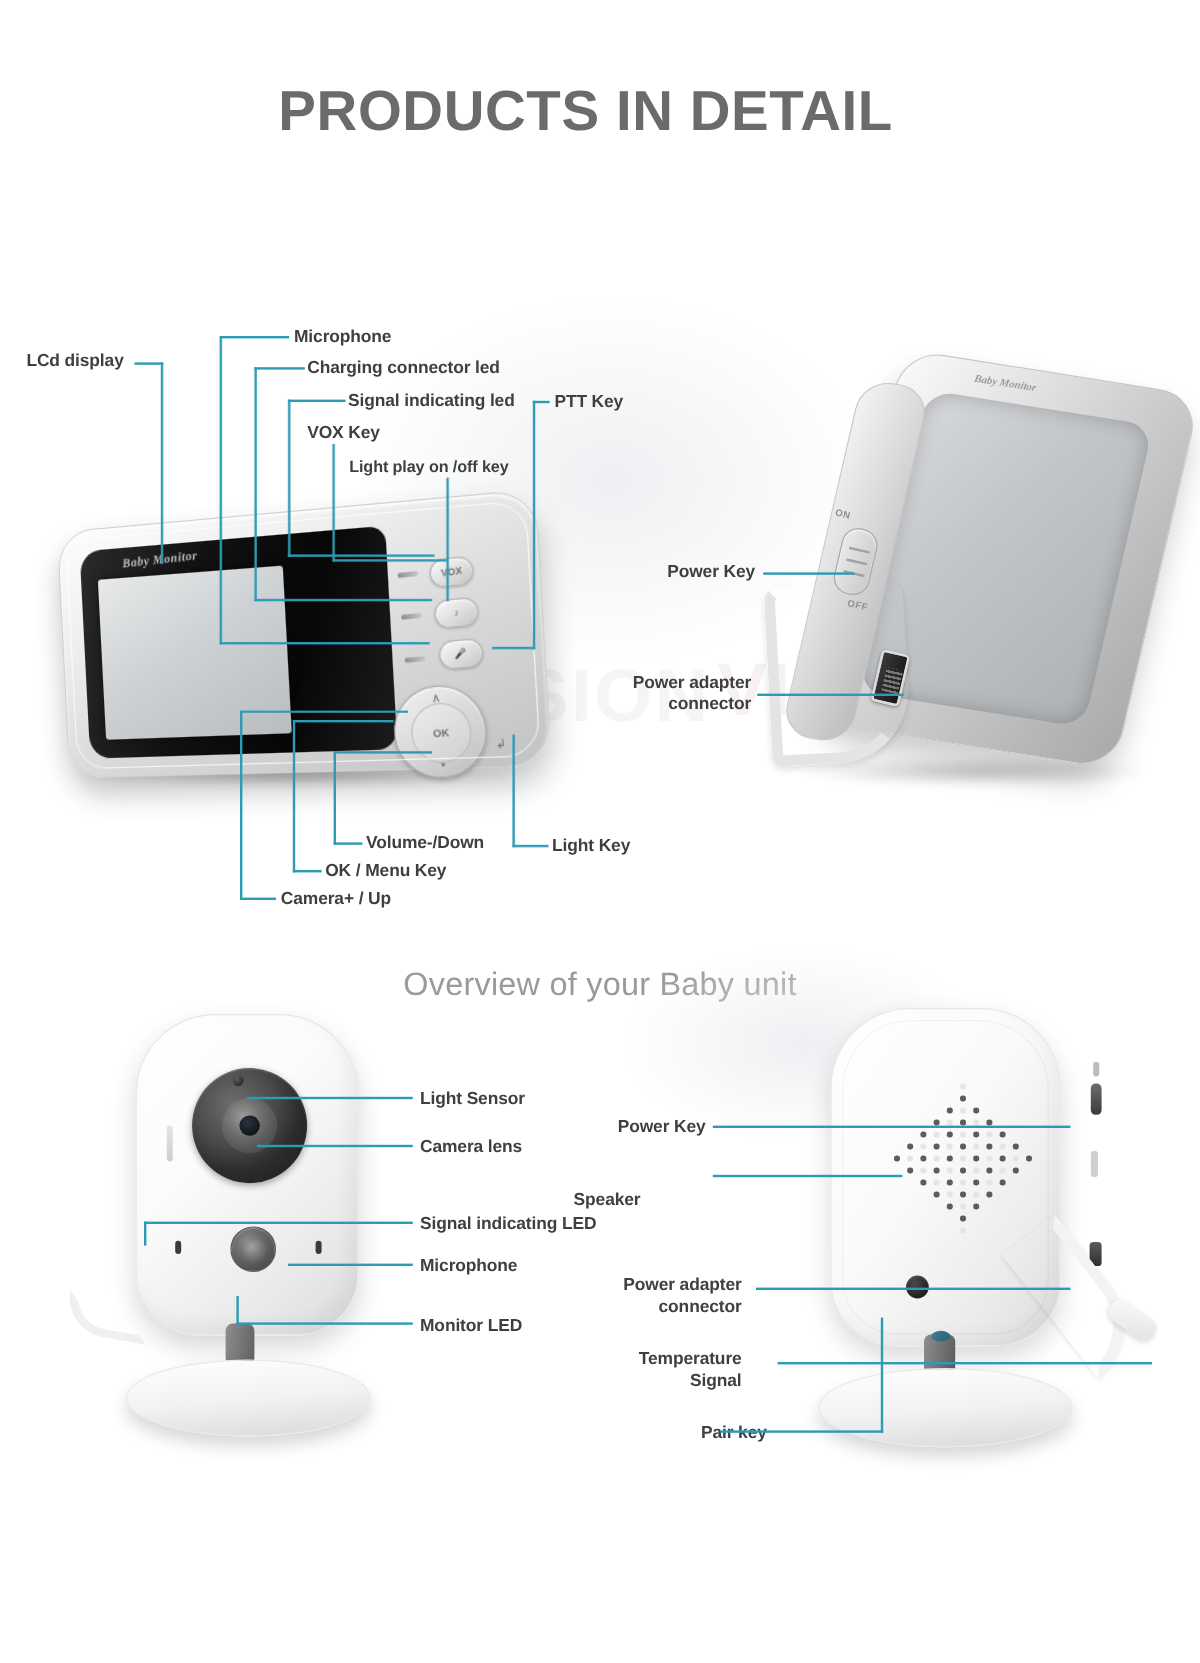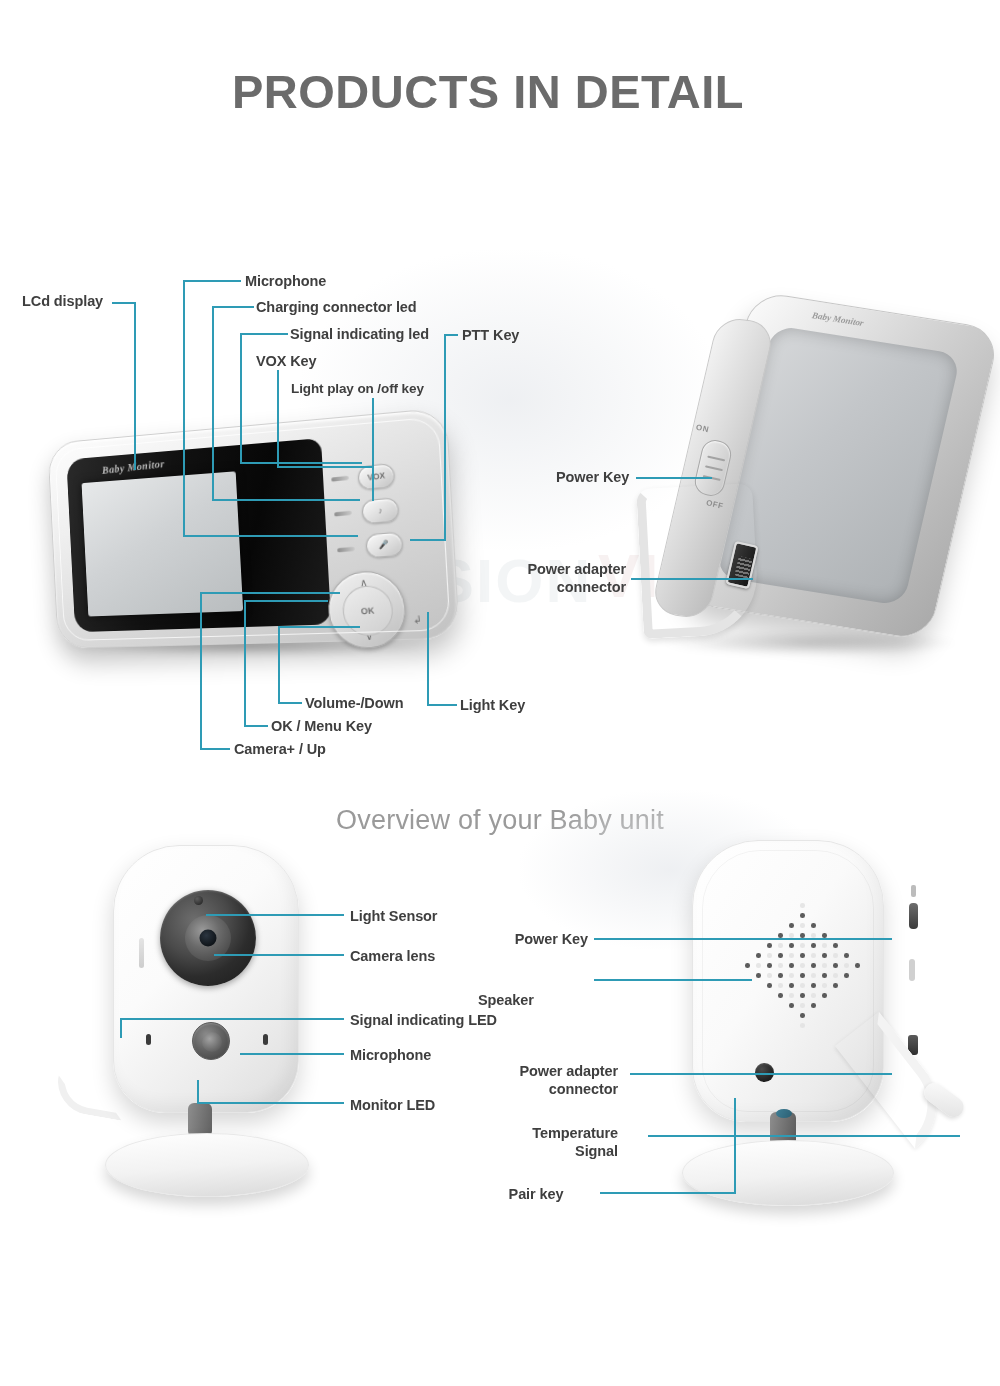--- a/index.html
+++ b/index.html
@@ -689,21 +689,21 @@
   <div class="lbl r" style="left:478px; top:930px; width:110px; text-align:right;">Power Key</div>
   <div class="lbl r" style="left:478px; top:971px; width:110px; text-align:left;margin-top:20px;">Speaker</div>
   <div class="lbl r" style="left:478px; top:1062px; width:140px; text-align:right; white-space:normal;">
     <span>Power adapter</span><br>
     <span>connector</span>
   </div>
   <div class="lbl r" style="left:478px; top:1124px; width:140px; text-align:right; white-space:normal;">
     <span>Temperature</span><br>
     <span>Signal</span>
   </div>
-  <div class="lbl r" style="left:466px; top:1185px; width:140px; text-align:center;">Pair key</div>
+  <div class="lbl r" style="left:499px; top:1185px; width:140px; text-align:right;">Pair key</div>
 
   <div class="ln h" style="left:594px; top:938px; width:298px;"></div>
 
   <div class="ln h" style="left:594px; top:979px; width:158px;"></div>
 
   <div class="ln h" style="left:630px; top:1073px; width:262px;"></div>
 
   <div class="ln h" style="left:648px; top:1135px; width:312px;"></div>
 
   <div class="ln h" style="left:600px; top:1192px; width:136px;"></div>

